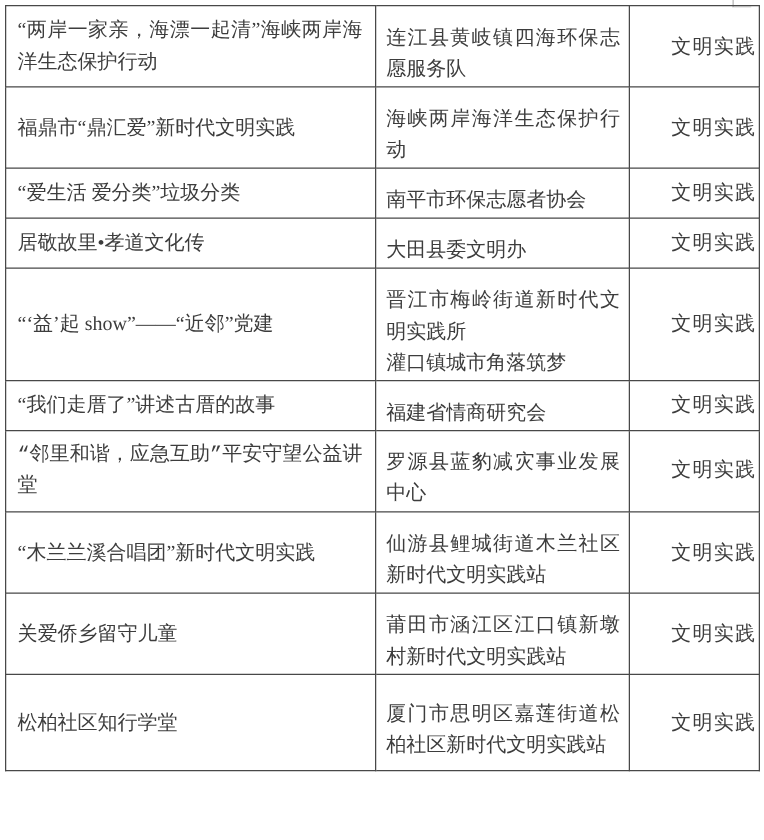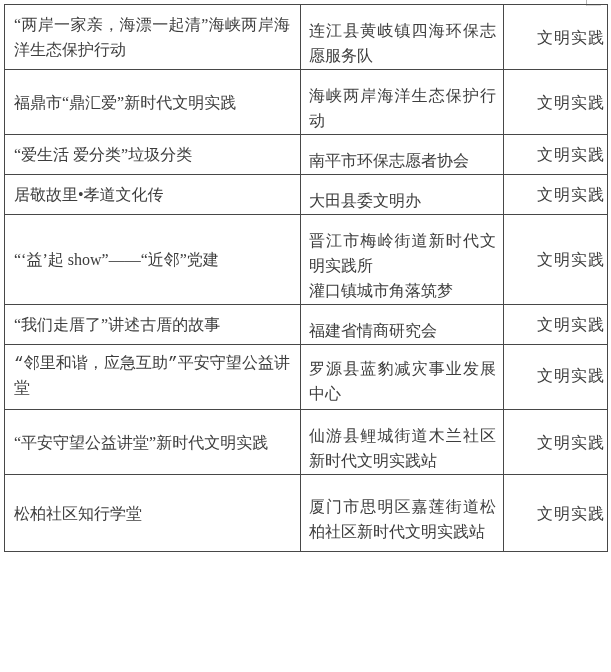--- a/index.html
+++ b/index.html
@@ -116,23 +116,30 @@
         <td class="cell-category">文明实践</td>
       </tr>
       <tr style="height: 47px; font-family: Liberation Mono, monospace;">
         <td class="cell-project">“邻里和谐，应急互助”平安守望公益讲堂</td>
         <td class="cell-org">
           <div class="org-line">罗源县蓝豹减灾事业发展中心</div>
         </td>
         <td class="cell-category">文明实践</td>
       </tr>
       <tr style="height: 57px;">
-        <td class="cell-project">“平安守望公益讲堂”新时代文明实践</td>
+        <td class="cell-project">“木兰兰溪合唱团”新时代文明实践</td>
         <td class="cell-org">
           <div class="org-line">仙游县鲤城街道木兰社区新时代文明实践站</div>
+        </td>
+        <td class="cell-category">文明实践</td>
+      </tr>
+      <tr style="height: 49px;">
+        <td class="cell-project">关爱侨乡留守儿童</td>
+        <td class="cell-org">
+          <div class="org-line">莆田市涵江区江口镇新墩村新时代文明实践站</div>
         </td>
         <td class="cell-category">文明实践</td>
       </tr>
       <tr style="height: 77px;">
         <td class="cell-project">松柏社区知行学堂</td>
         <td class="cell-org">
           <div class="org-line">厦门市思明区嘉莲街道松柏社区新时代文明实践站</div>
         </td>
         <td class="cell-category">文明实践</td>
       </tr>

